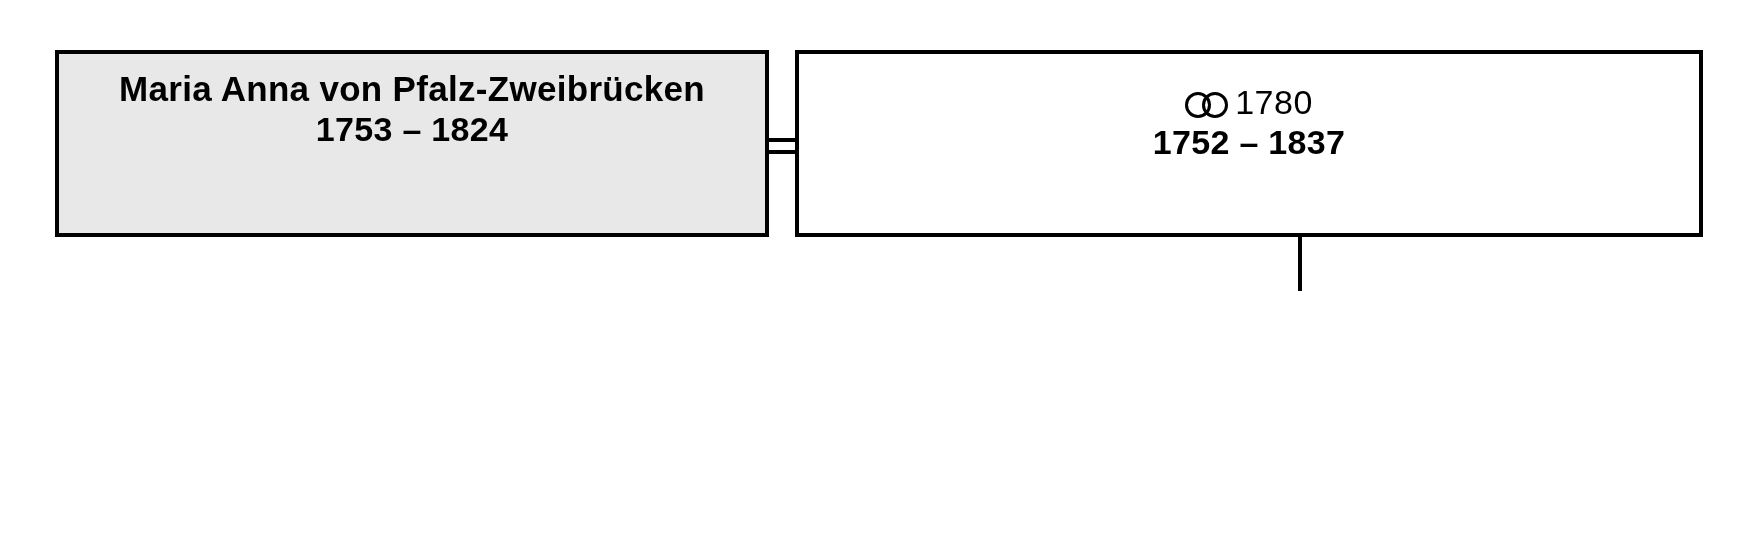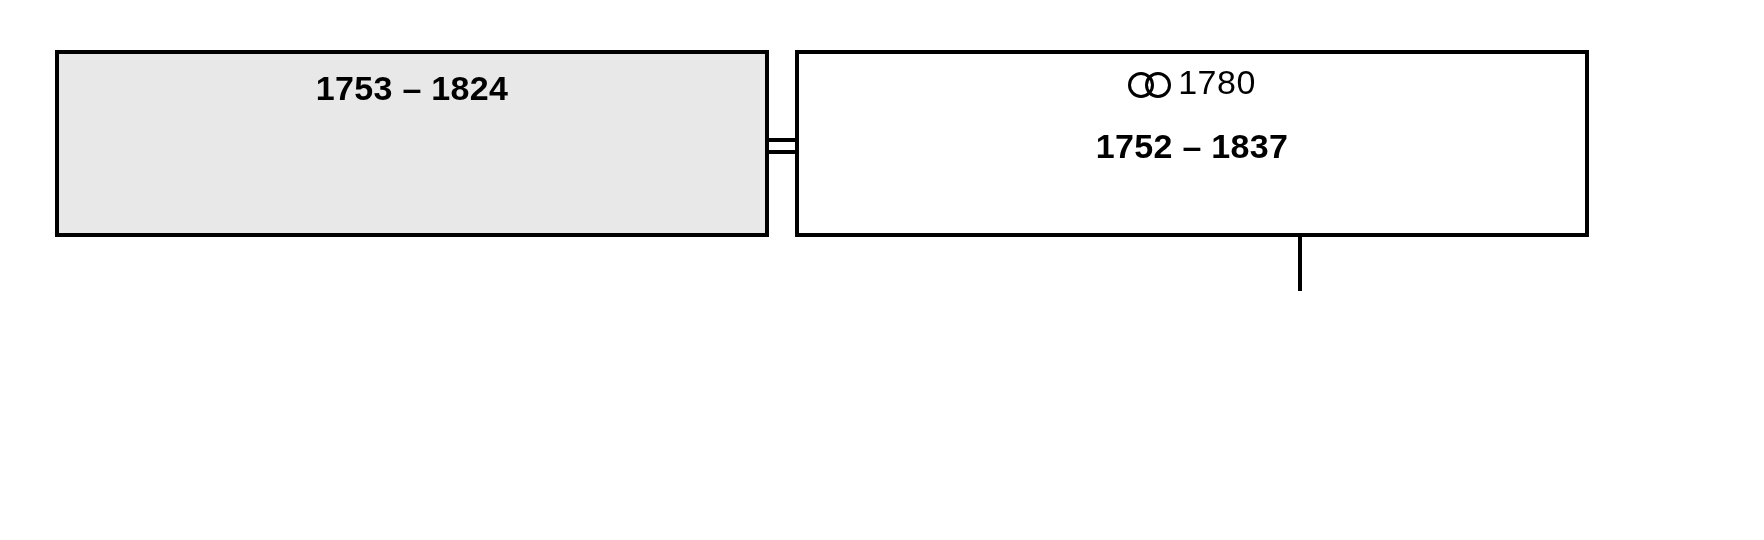--- a/index.html
+++ b/index.html
@@ -79,23 +79,22 @@
   }
 
   
   #node-mother {
     left: 55px;  top: 50px;
     width: 714px; height: 187px;
     padding-top: 14px;
   }
   #node-father {
     left: 795px; top: 50px;
-    width: 794px; height: 187px;
-    padding-top: 8px;
-    gap: 24px;
+    width: 908px; height: 187px;
+    padding-top: 28px;
   }
   #node-child {
     left: 795px; top: 287px;
     width: 908px; height: 137px;
     padding-top: 14px;
   }
 
   
   .conn {
     position: absolute;
@@ -115,20 +114,21 @@
     left: 1298px; top: 233px;
     width: 4px; height: 58px;
   }
 </style>
 </head>
 <body>
 
 <div id="canvas">
 
   <div class="node shaded" id="node-mother">
+    <div class="pname">Maria Anna von Pfalz-Zweibrücken</div>
     <div class="pdates">1753 – 1824</div>
   </div>
 
   <div class="conn" id="marriage-bar-top"></div>
   <div class="conn" id="marriage-bar-bottom"></div>
 
   <div class="node" id="node-father">
     <div class="marriage">
       <span class="rings"></span><span>1780</span>
     </div>

